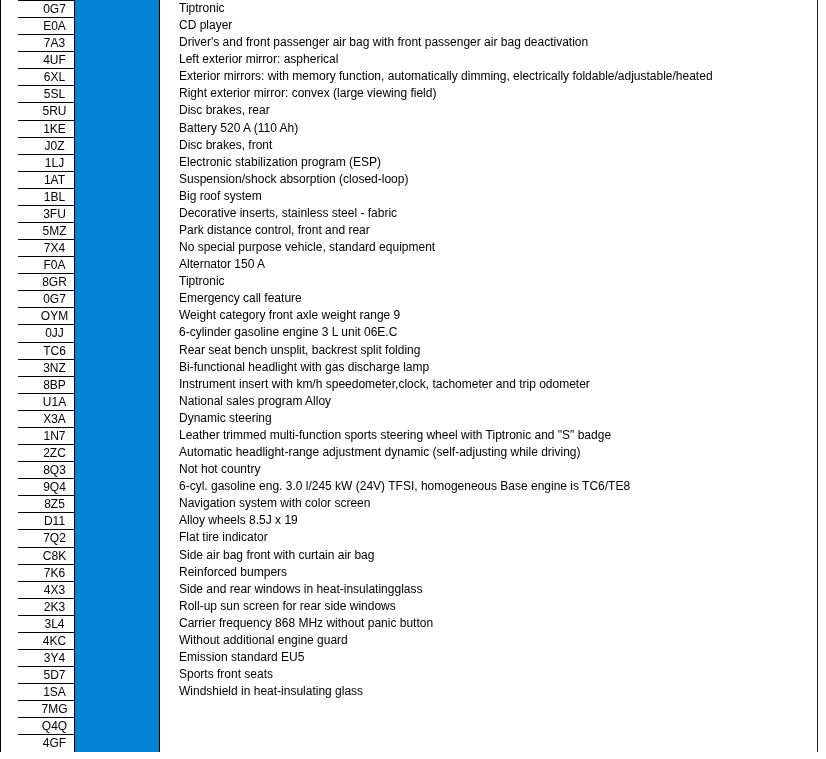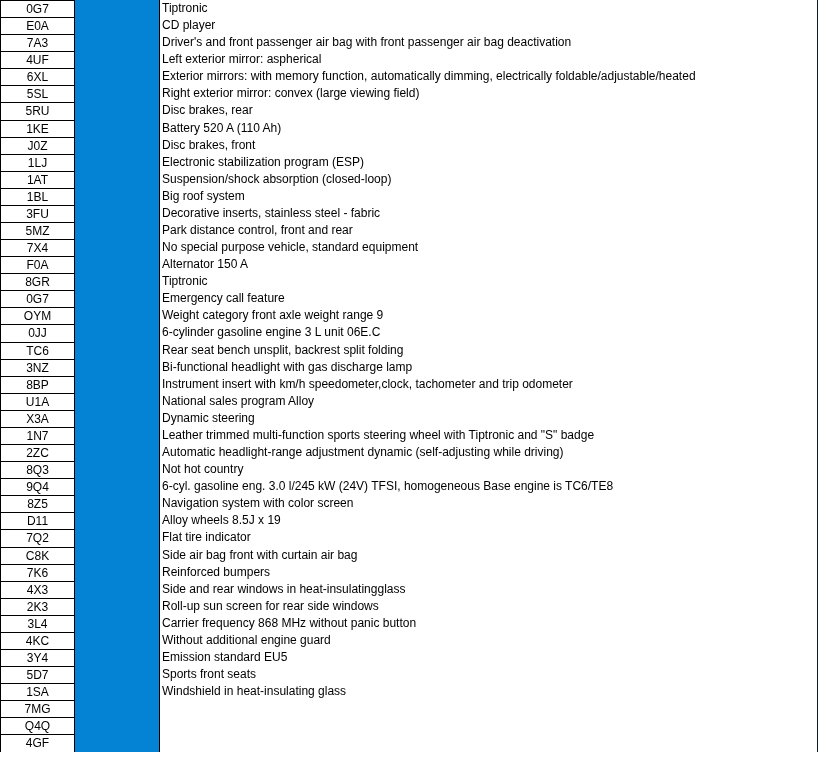--- a/index.html
+++ b/index.html
@@ -7,21 +7,21 @@
          font-family:"Liberation Sans", sans-serif; font-size:12px; color:#000; }
   .sheet { position:absolute; left:0; top:0; width:818px; height:752px; }
   .col-code { position:absolute; left:0; top:0; width:73px; height:752px;
               border-left:1px solid #000; border-right:1px solid #000; }
   .col-blue { position:absolute; left:75px; top:0; width:84px; height:752px; background:#0483D4; }
   .col-desc { position:absolute; left:159px; top:0; width:657px; height:752px;
               border-left:1px solid #000; border-right:1px solid #0f172a; }
   .row { height:17.09px; box-sizing:border-box; line-height:16px; white-space:nowrap; }
   .col-code .row { border-top:1px solid #000; text-align:center; }
   .col-desc .row { padding-left:2px; line-height:17px; }
-  .rows-code, .rows-desc { position:absolute; left:0; top:0; width:100%; }
+  .rows-code, .rows-desc { position:absolute; left:17px; top:0; width:100%; }
 </style>
 </head>
 <body>
 
 <div class="sheet">
   <div class="col-code">
     <div class="rows-code" id="rows-code">
         <div class="row">0G7</div>
         <div class="row">E0A</div>
         <div class="row">7A3</div>

